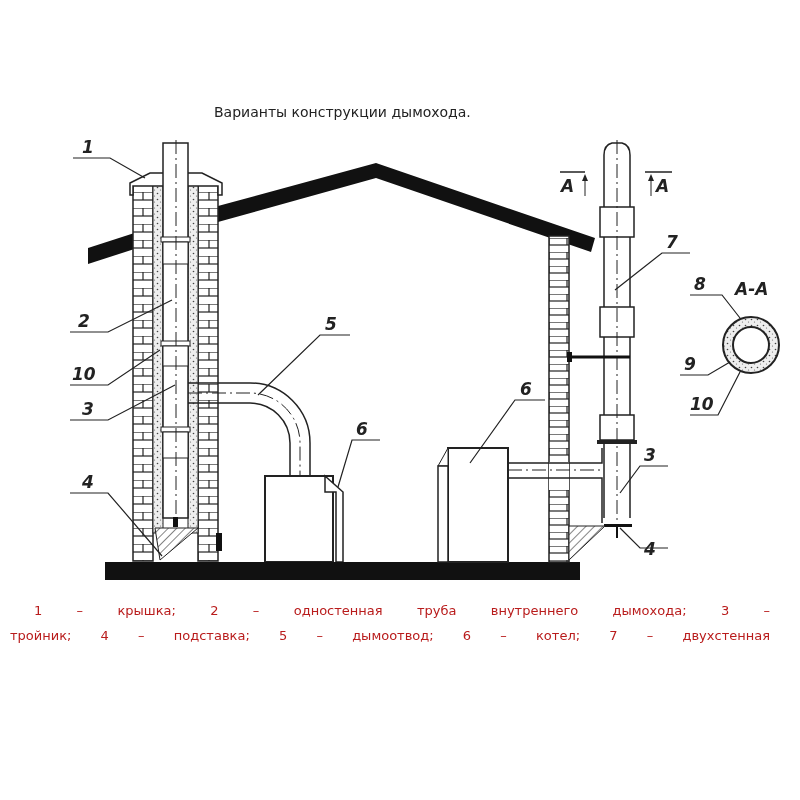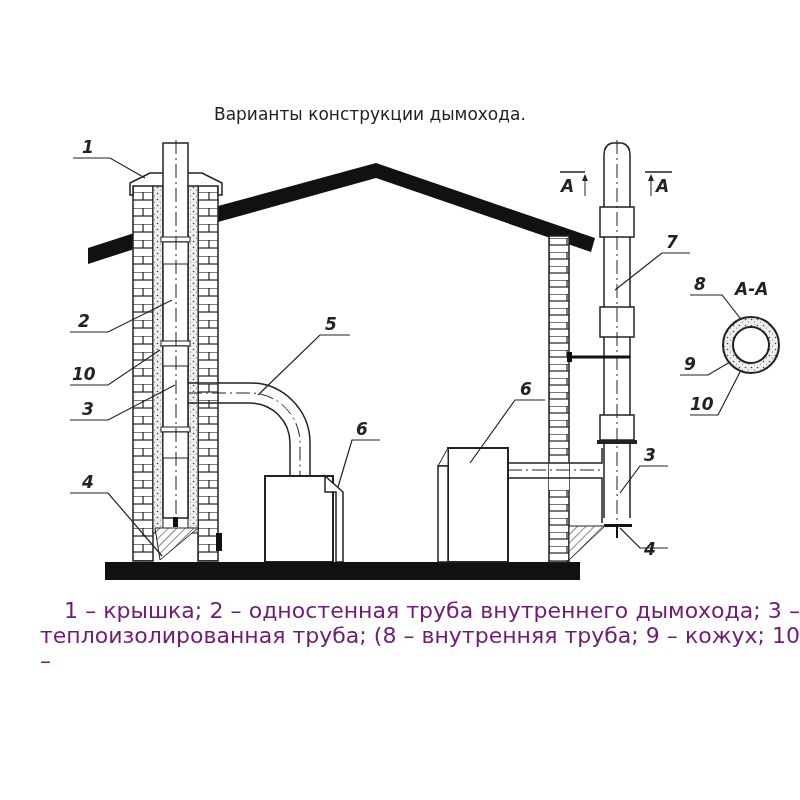--- a/index.html
+++ b/index.html
@@ -1,18 +1,18 @@
 <!DOCTYPE html>
 <html><head>
 <meta charset="utf-8">
 <style>
   html, body { margin:0; padding:0; background:#ffffff; }
   body { width:800px; height:800px; position:relative; overflow:hidden; font-family:"DejaVu Sans", sans-serif; color:#1a1a1a; }
-  .title { position:absolute; left:214px; top:104px; font-size:17px; color:#222; white-space:nowrap; }
-  .legend { position:absolute; left:10px; top:598px; width:760px; font-size:22px; line-height:25px; color:#701a75;margin-left:30px; }
+  .title { position:absolute; left:214px; top:104px; font-size:14px; color:#222; white-space:nowrap; }
+  .legend { position:absolute; left:10px; top:598px; width:760px; font-size:13px; line-height:25px; color:#b91c1c; }
   .legend .l1 { padding-left:24px; display:block; text-align:justify; text-align-last:justify; }
   .legend .l2, .legend .l3 { display:block; text-align:justify; text-align-last:justify; }
   .legend .l4 { display:block; }
   svg { position:absolute; left:0; top:0; }
   .lbl { font-family:"DejaVu Sans", sans-serif; font-style:italic; font-weight:bold; font-size:17px; fill:#222; }
 </style>
 </head>
 <body>
 
 <div class="title">Варианты конструкции дымохода.</div>
@@ -156,14 +156,14 @@
     <text class="lbl" x="694" y="290">8</text>
     <text class="lbl" x="684" y="370">9</text>
     <text class="lbl" x="690" y="410">10</text>
     <text class="lbl" x="644" y="461">3</text>
     <text class="lbl" x="644" y="555">4</text>
   </g>
 </svg>
 
 <div class="legend">
   <span class="l1">1 – крышка; 2 – одностенная труба внутреннего дымохода; 3 –</span>
-  <span class="l3">теплоизолированная труба; (8 – внутренняя труба; 9 – кожух; 10 –</span>
+  <span class="l2">тройник; 4 – подставка; 5 – дымоотвод; 6 – котел; 7 – двухстенная</span>
 </div>
 
 </body></html>

